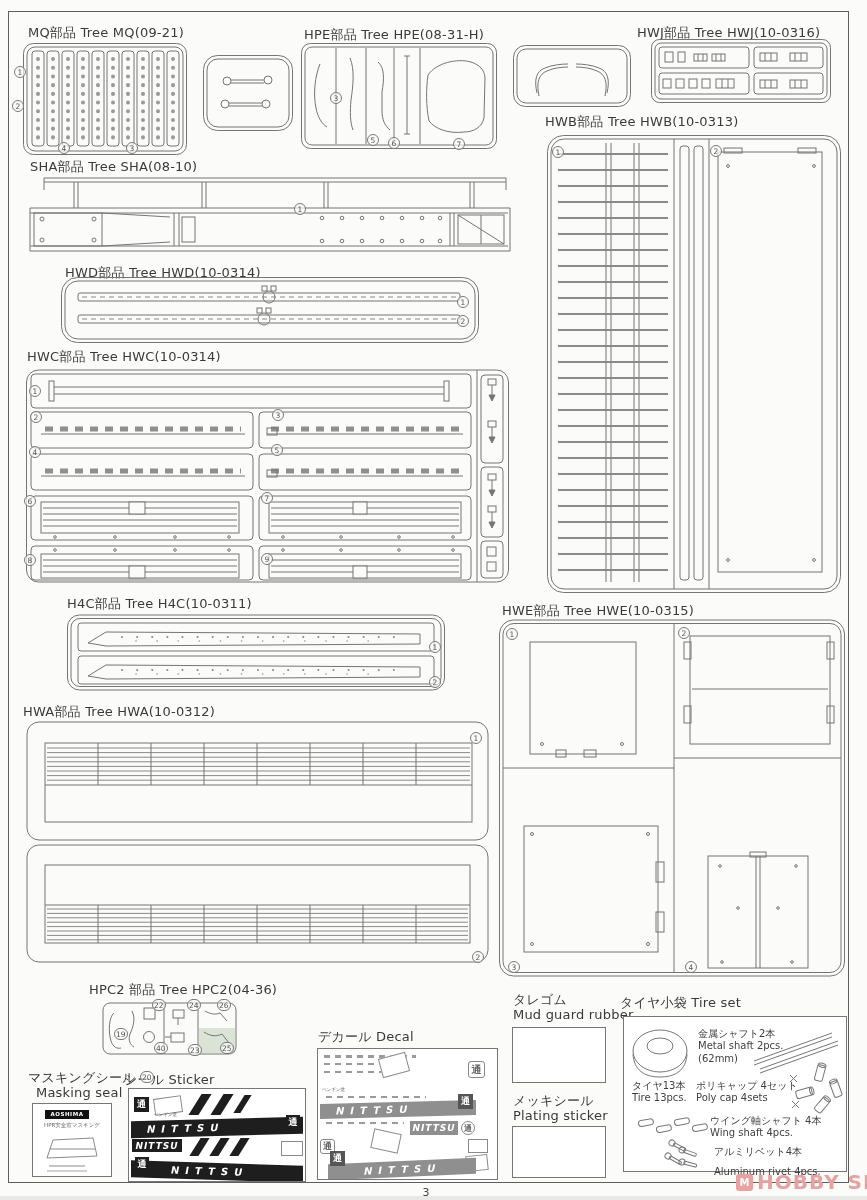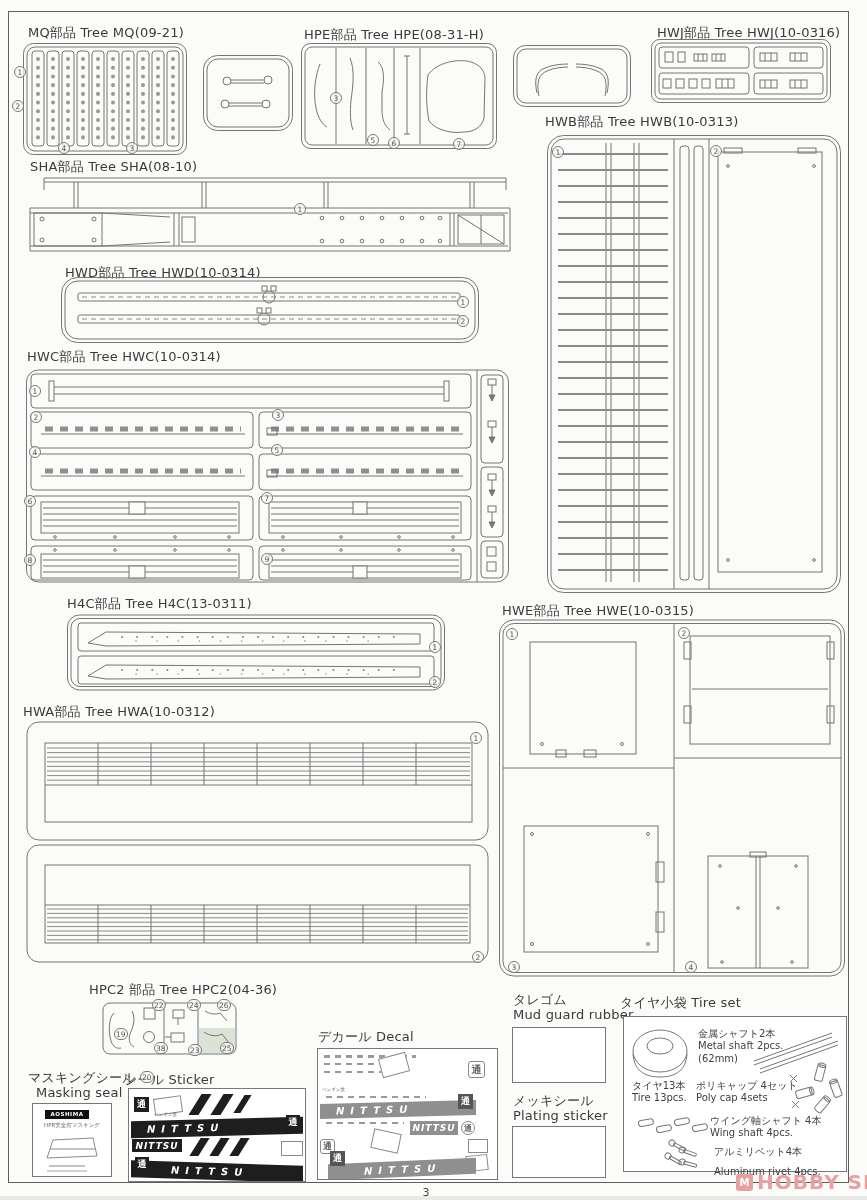--- a/index.html
+++ b/index.html
@@ -38,26 +38,26 @@
   .pageno{position:absolute;left:414px;top:1186px;width:24px;text-align:center;font-size:11px;color:#444}
 </style>
 </head>
 <body>
 
 <div id="page">
   <div class="border"></div>
 
   <div class="lbl" style="left:28px;top:24px">MQ部品 Tree MQ(09-21)</div>
   <div class="lbl" style="left:304px;top:26px">HPE部品 Tree HPE(08-31-H)</div>
-  <div class="lbl" style="left:657px;top:24px">HWJ部品 Tree HWJ(10-0316)</div>
+  <div class="lbl" style="left:637px;top:24px">HWJ部品 Tree HWJ(10-0316)</div>
   <div class="lbl" style="left:545px;top:113px">HWB部品 Tree HWB(10-0313)</div>
   <div class="lbl" style="left:30px;top:158px">SHA部品 Tree SHA(08-10)</div>
   <div class="lbl" style="left:65px;top:264px">HWD部品 Tree HWD(10-0314)</div>
   <div class="lbl" style="left:27px;top:348px">HWC部品 Tree HWC(10-0314)</div>
-  <div class="lbl" style="left:67px;top:595px">H4C部品 Tree H4C(13-0311)</div>
+  <div class="lbl" style="left:67px;top:595px">H4C部品 Tree H4C(10-0311)</div>
   <div class="lbl" style="left:23px;top:703px">HWA部品 Tree HWA(10-0312)</div>
   <div class="lbl" style="left:502px;top:602px">HWE部品 Tree HWE(10-0315)</div>
   <div class="lbl" style="left:89px;top:981px">HPC2 部品 Tree HPC2(04-36)</div>
 
   <svg class="tree" style="left:22px;top:42px" width="166" height="114" viewBox="0 0 166 114">
     <g stroke="#757575" fill="none">
       <rect x="1.5" y="1.5" width="163" height="111" rx="10"></rect>
         <rect x="5" y="5" width="156" height="104" rx="8"></rect>
       <rect x="10" y="9" width="12" height="95" rx="3"></rect>
         <rect x="25" y="9" width="12" height="95" rx="3"></rect>
@@ -554,19 +554,19 @@
     <span class="badge" style="left: 429px; top: 641px;">1</span>
     <span class="badge" style="left: 429px; top: 676px;">2</span>
     <span class="badge" style="left: 470px; top: 732px;">1</span>
     <span class="badge" style="left: 472px; top: 951px;">2</span>
     <span class="badge" style="left: 506px; top: 628px;">1</span>
     <span class="badge" style="left: 678px; top: 627px;">2</span>
     <span class="badge" style="left: 508px; top: 961px;">3</span>
     <span class="badge" style="left: 685px; top: 961px;">4</span>
     <span class="badge" style="left: 114px; top: 1028px;">19</span>
     <span class="badge" style="left: 140px; top: 1071px;">20</span>
-    <span class="badge" style="left: 154px; top: 1042px;">38</span>
+    <span class="badge" style="left: 154px; top: 1042px;">40</span>
     <span class="badge" style="left: 152px; top: 999px;">22</span>
     <span class="badge" style="left: 188px; top: 1044px;">23</span>
     <span class="badge" style="left: 187px; top: 999px;">24</span>
     <span class="badge" style="left: 217px; top: 999px;">26</span>
     <span class="badge" style="left: 220px; top: 1042px;">25</span>
   </div>
 
 </body></html>

